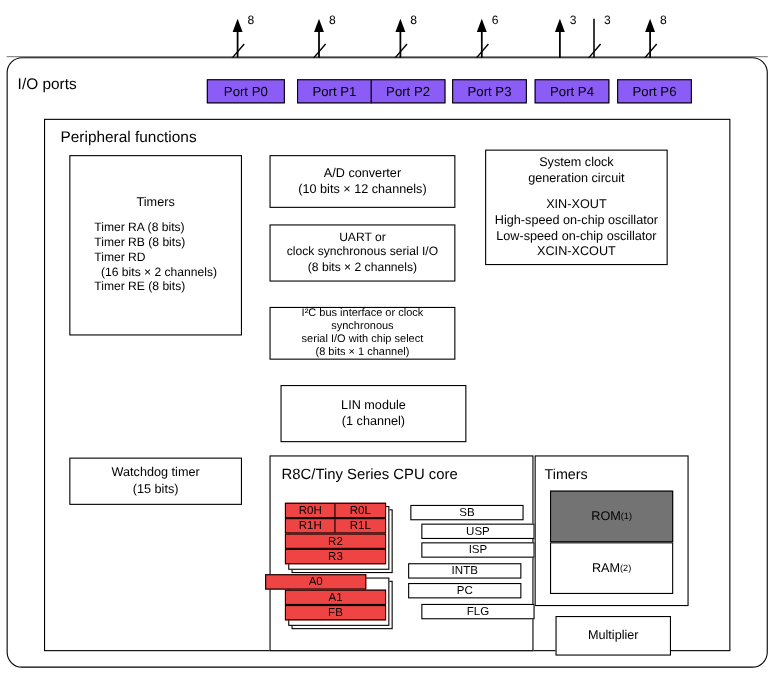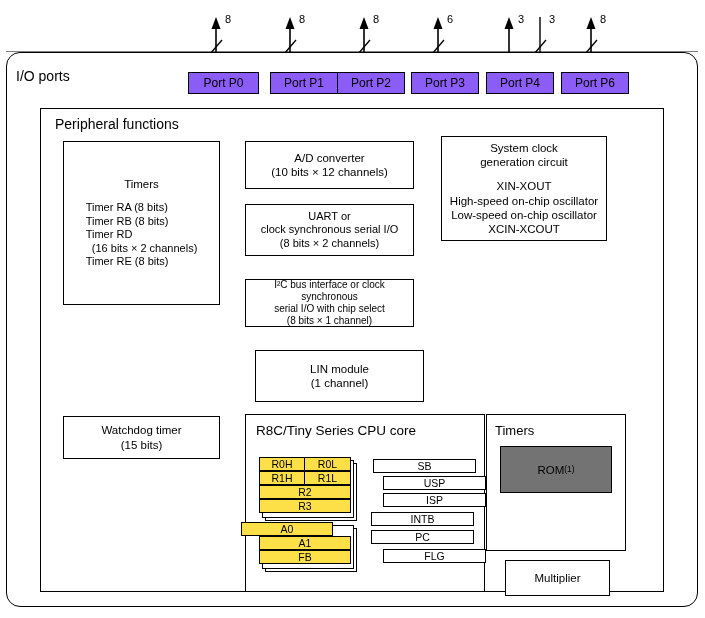--- a/index.html
+++ b/index.html
@@ -139,21 +139,21 @@
   .reg-stack { position: absolute; }
   .reg-shadow {
     position: absolute;
     border: 1px solid #000;
     background: #fff;
     box-sizing: border-box;
   }
   .reg-row {
     position: absolute;
     border: 1px solid #000;
-    background: #fde047;
+    background: #ef4444;
     box-sizing: border-box;
     display: flex;
     align-items: center;
     justify-content: center;
     font-size: 10.5px;
     line-height: 1;
   }
   .reg-half {
     flex: 1 1 50%;
     display: flex;
@@ -394,16 +394,20 @@
   <div class="cpu-reg" style="left:371px; top:530px; width:103px;">PC</div>
   <div class="cpu-reg" style="left:383px; top:549px; width:103px;">FLG</div>
 
   <div id="memory-box"></div>
   <div id="memory-label">Timers</div>
 
   <div id="rom-box">
     <span>ROM</span>
       <sup>(1)</sup>
   </div>
+  <div id="ram-box">
+    <span>RAM</span>
+      <sup>(2)</sup>
+  </div>
 
   <div id="multiplier-box">Multiplier</div>
 
 </div>
 
 </body></html>

